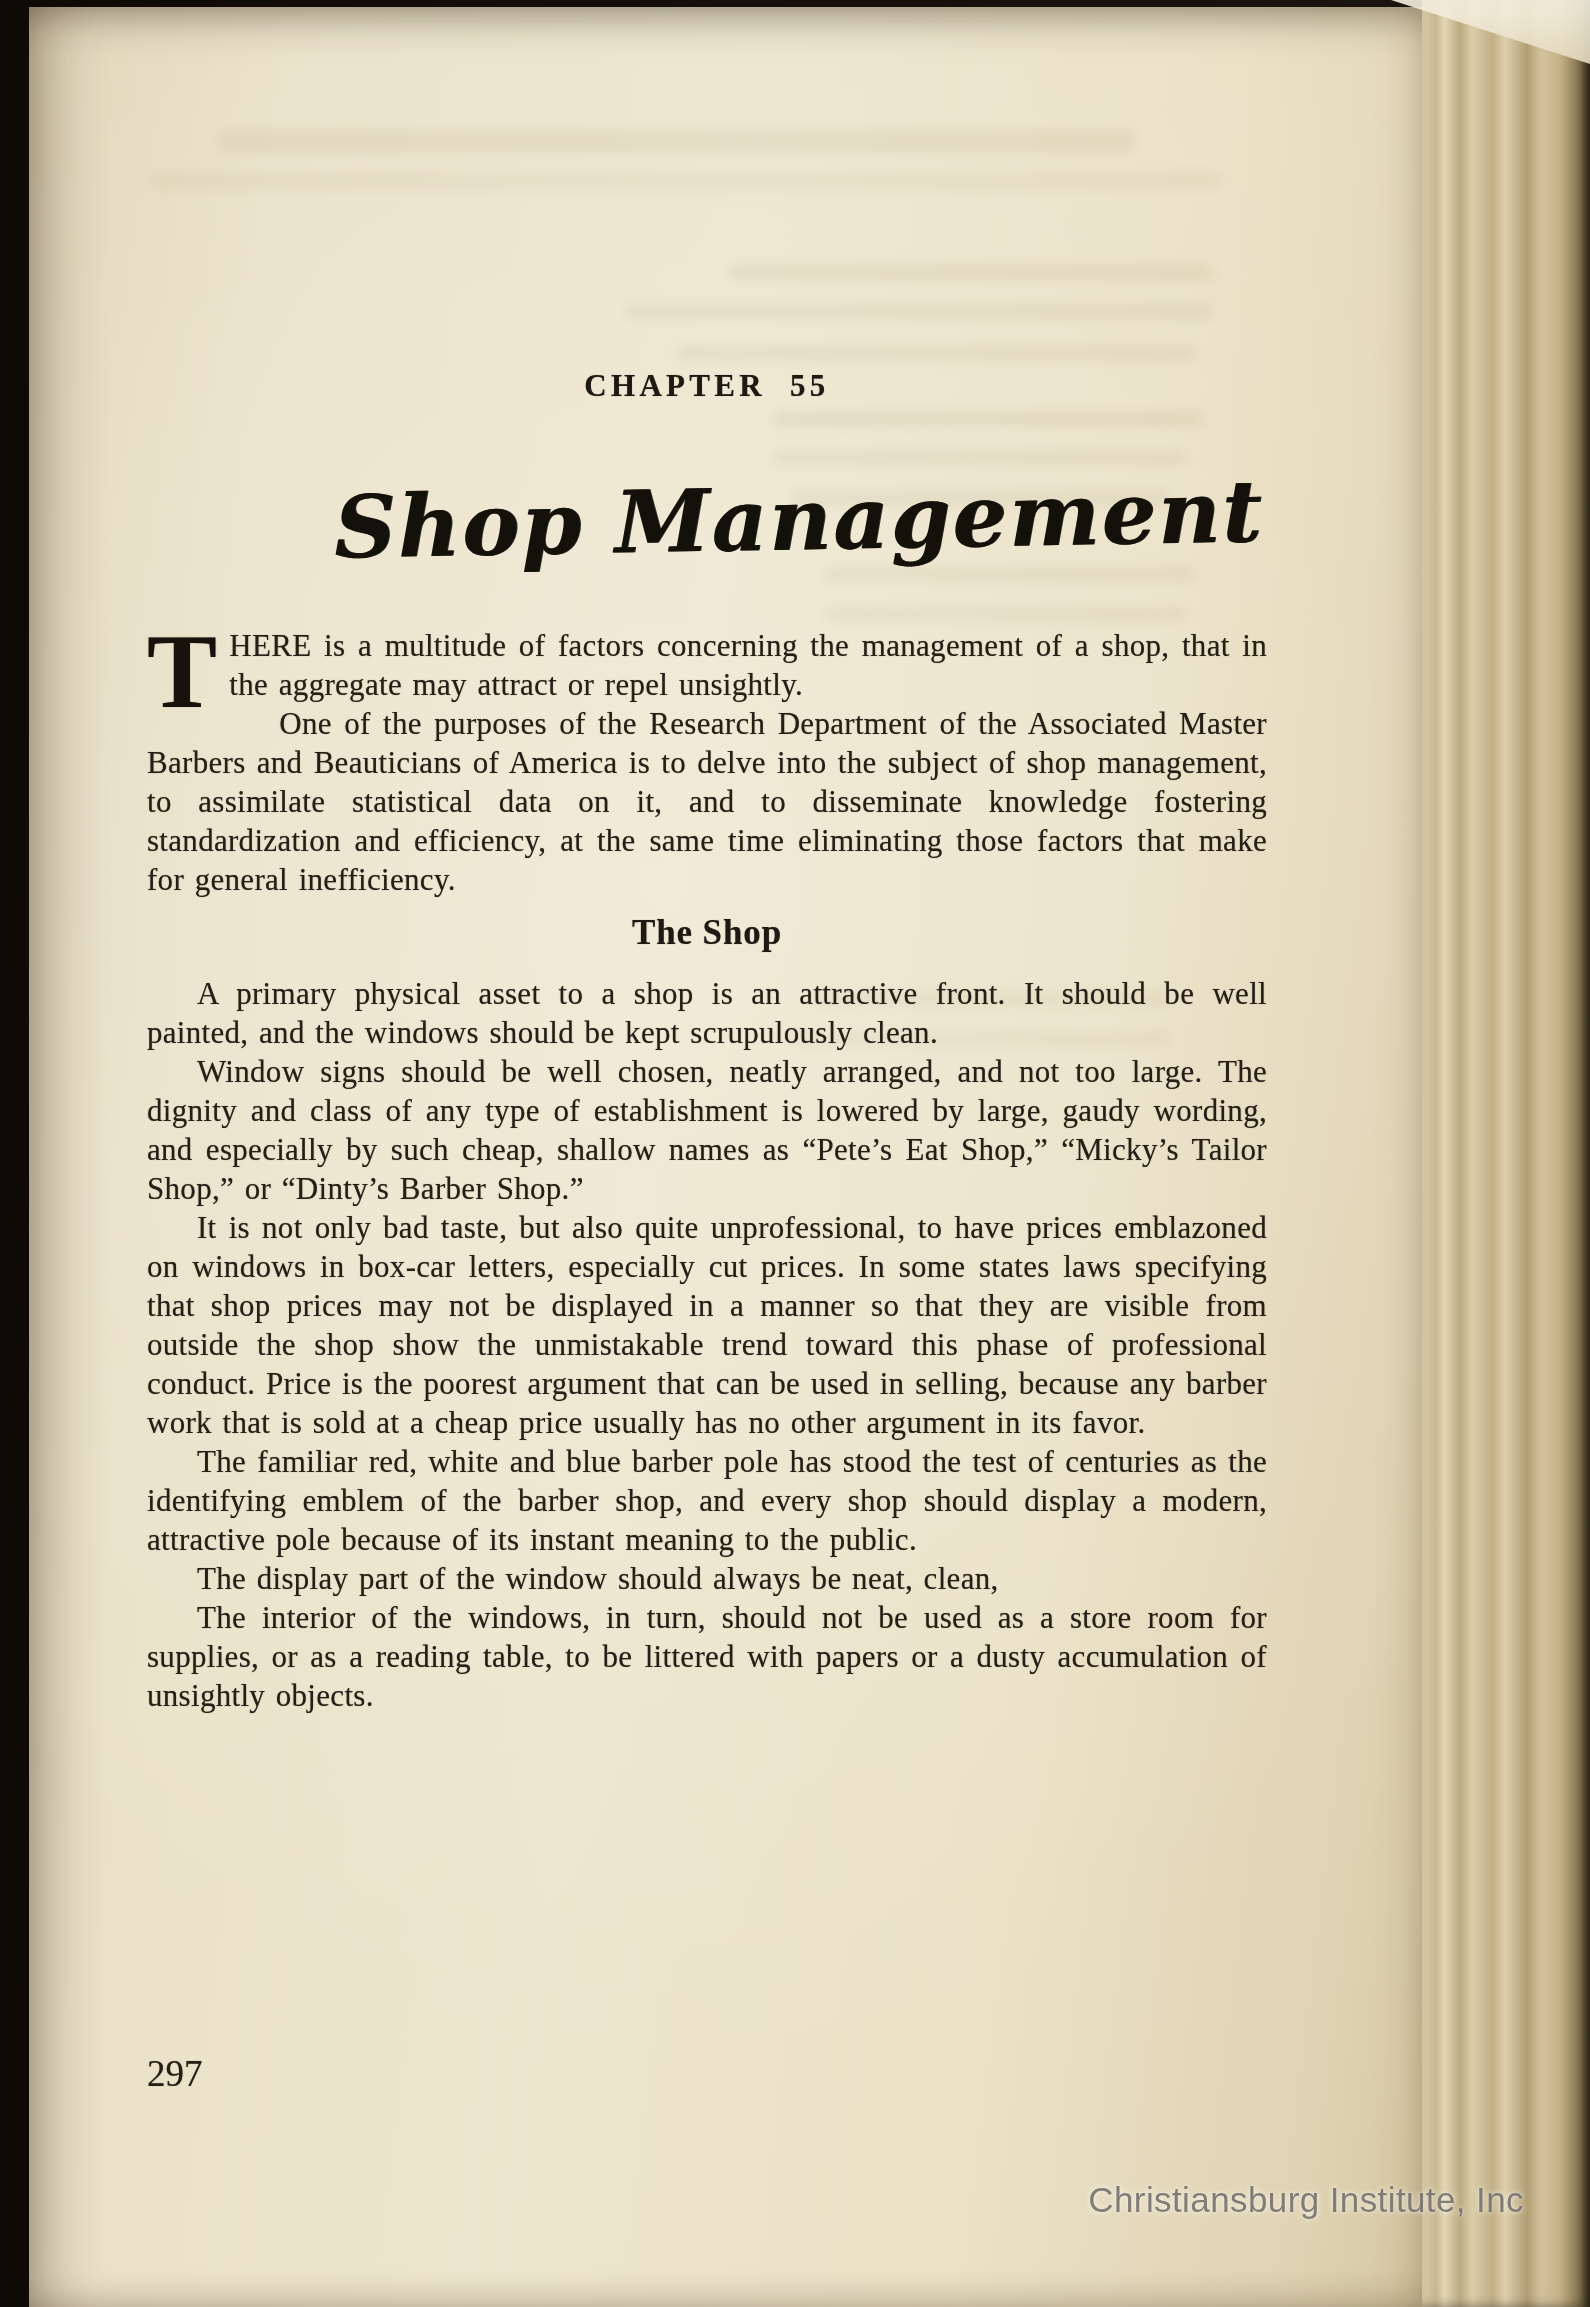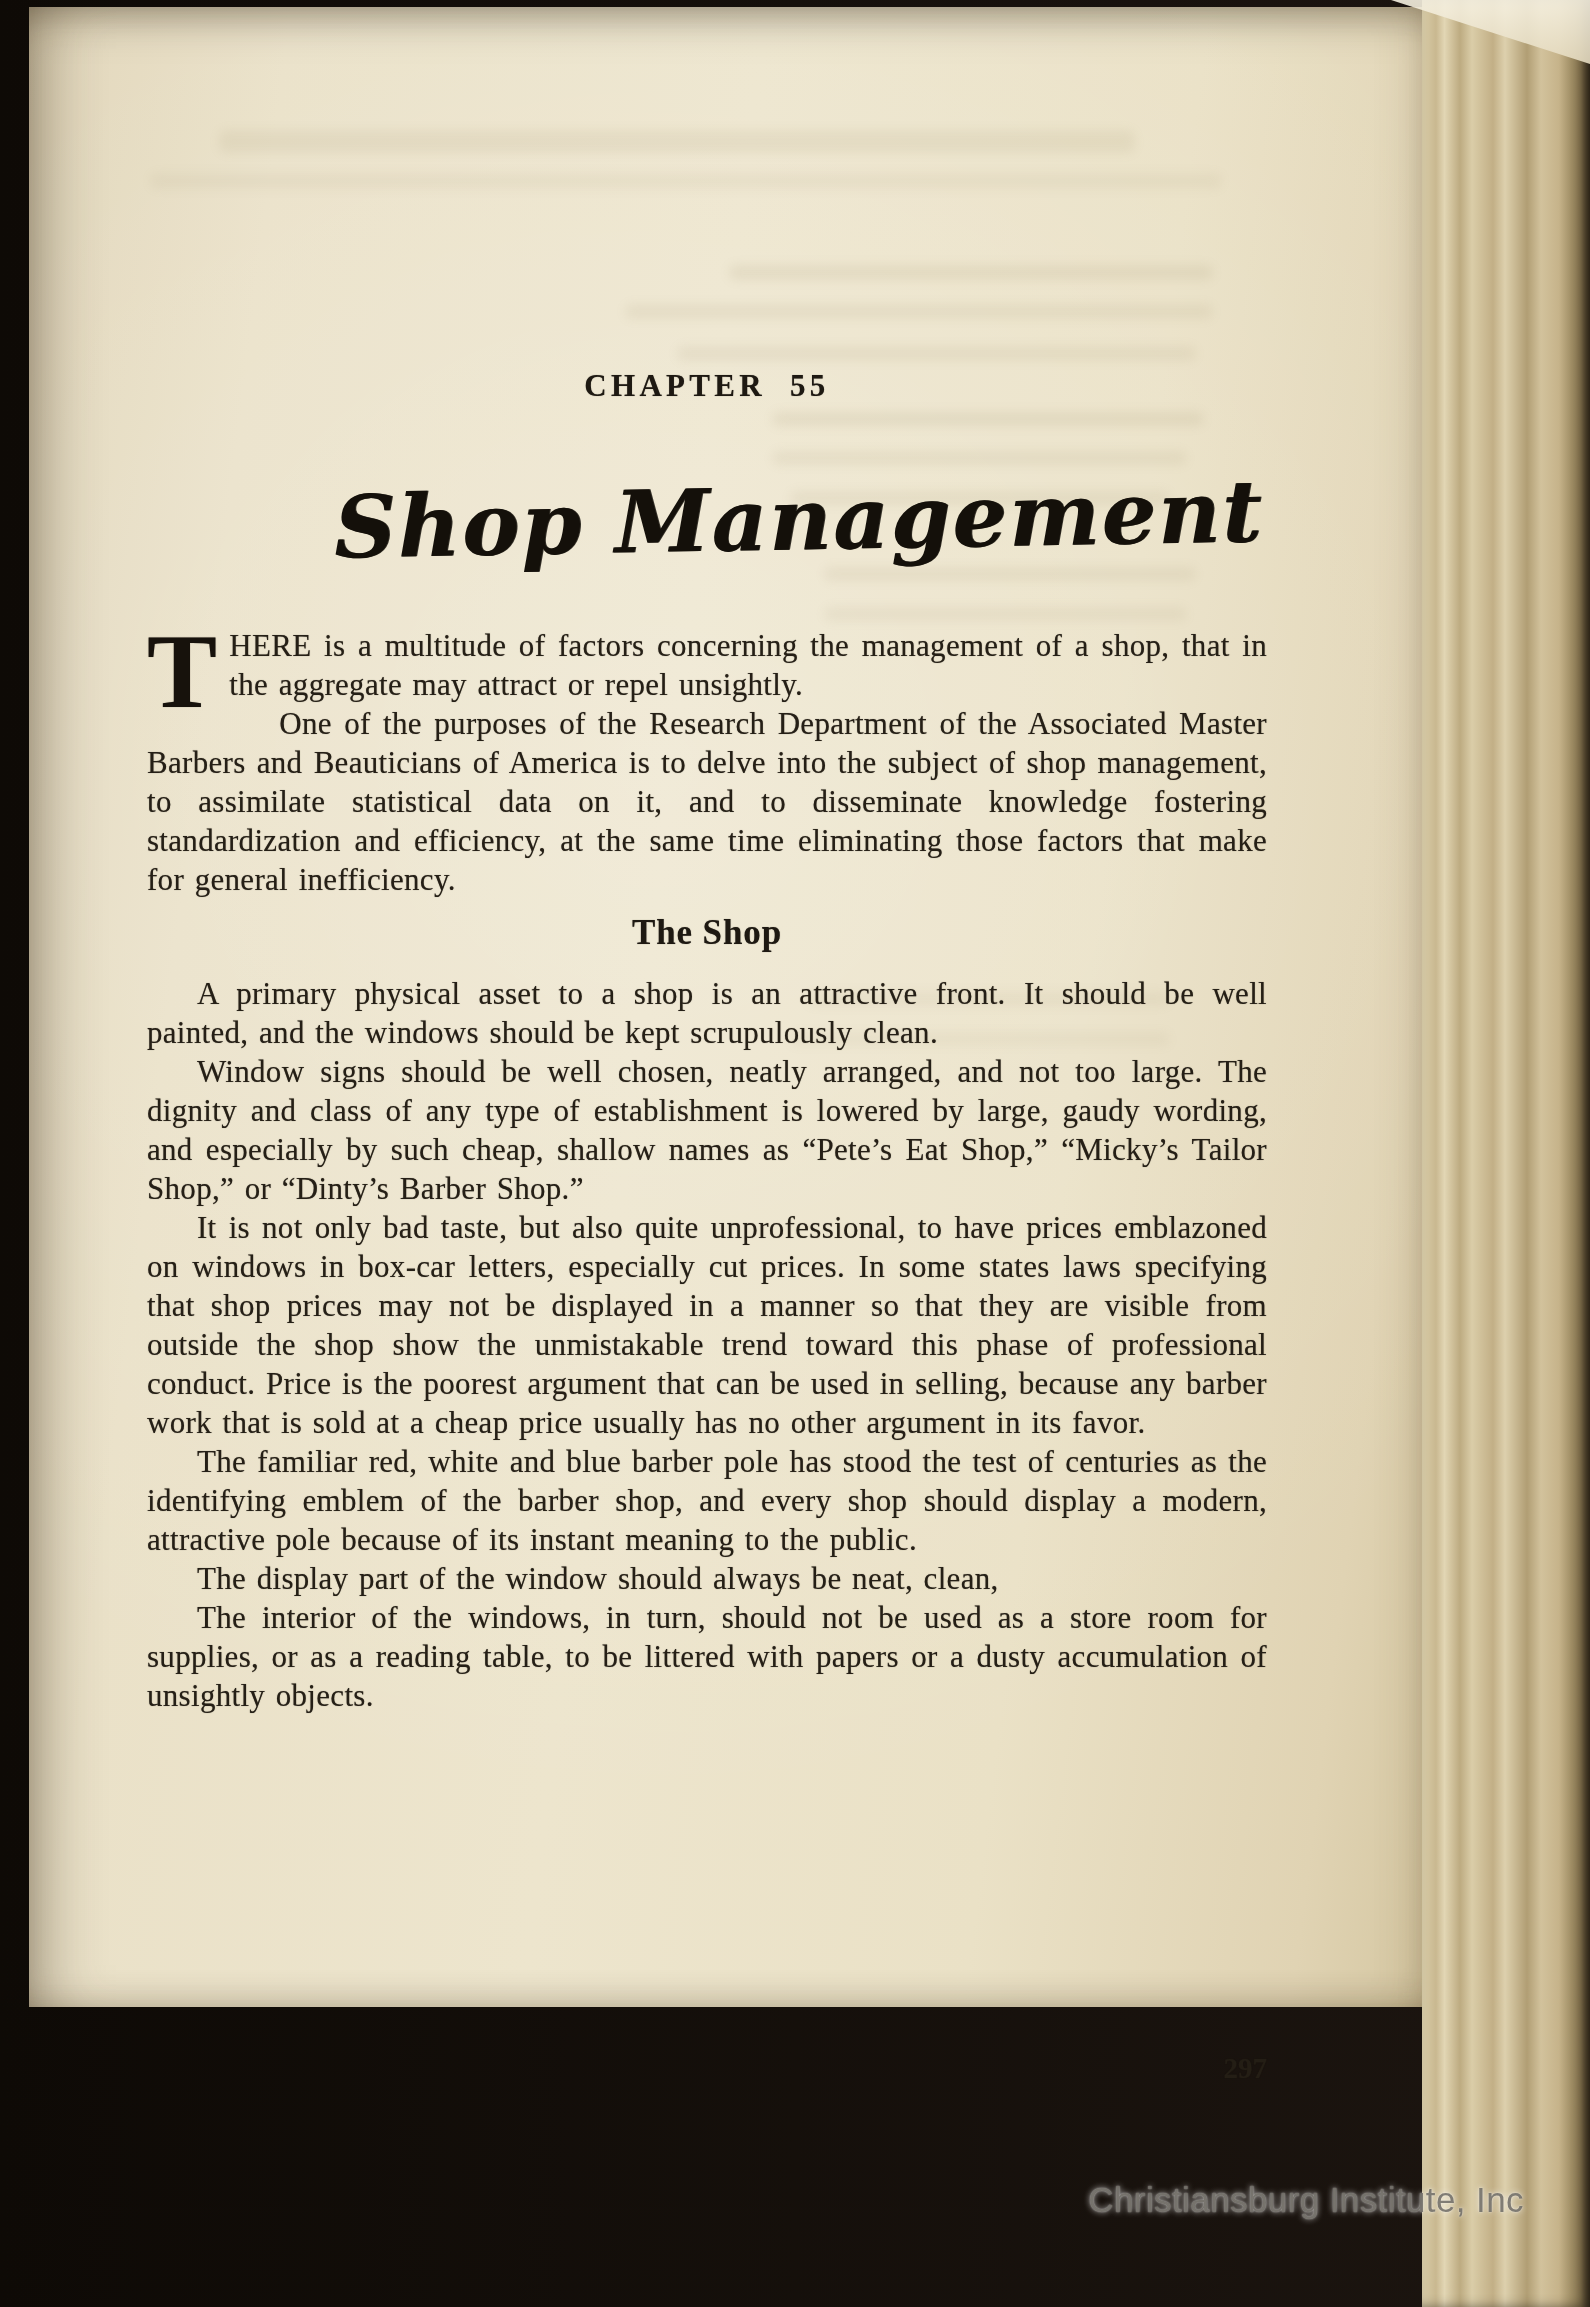--- a/index.html
+++ b/index.html
@@ -6,21 +6,21 @@
   body { width:1590px; height:2307px; background:#15100a; font-family:"Liberation Serif", serif; }
 
   .stage {
     position:relative; width:1590px; height:2307px;
     background:linear-gradient(90deg,#0e0a06 0%, #1c1510 100%);
     overflow:hidden;
   }
 
   
   .paper {
-    position:absolute; left:29px; top:7px; width:1393px; height:2000px;
+    position:absolute; left:29px; top:7px; width:1393px; height:2300px;
     background:
       radial-gradient(120% 85% at 45% 38%, rgba(255,255,255,.22), rgba(0,0,0,0) 62%),
       linear-gradient(97deg, #e1d6ba 0%, #eae1c8 16%, #ede5cd 45%, #eae1c6 72%, #e0d3b3 92%, #d5c7a2 100%);
     box-shadow:
       inset 45px 0 65px -36px rgba(55,40,18,.45),
       inset -26px 0 48px -28px rgba(110,85,45,.30),
       inset 0 33px 48px -33px rgba(40,28,12,.50),
       inset 0 -24px 39px -28px rgba(70,52,25,.30);
   }
 
@@ -76,21 +76,21 @@
     font-weight:bold; color:#17120c;
   }
   .para { text-indent:50px; }
   .section {
     margin:14px 0 21px; text-align:center;
     font-size:35px; font-weight:bold; letter-spacing:0.9px; color:#1e1912;
     text-shadow:0 0 0.9px rgba(30,25,18,.55);
   }
   .pagenum {
     position:absolute; top:2045px; left:0; width:100%;
-    text-align:right; font-size:29px; font-weight:bold;
+    text-align:left; font-size:37px; font-weight:normal;
     color:#241e15; text-shadow:0 0 0.9px rgba(37,31,22,.5);
   }
 
   
   .watermark {
     position:absolute; top:2180px; right:66px;
     font-family:"Liberation Sans", sans-serif; font-size:35px;
     color:rgba(108,104,97,.85);
     text-shadow:0 0 6px rgba(255,255,255,.75), 0 0 1.7px rgba(255,255,255,.6);
     letter-spacing:0.4px;

